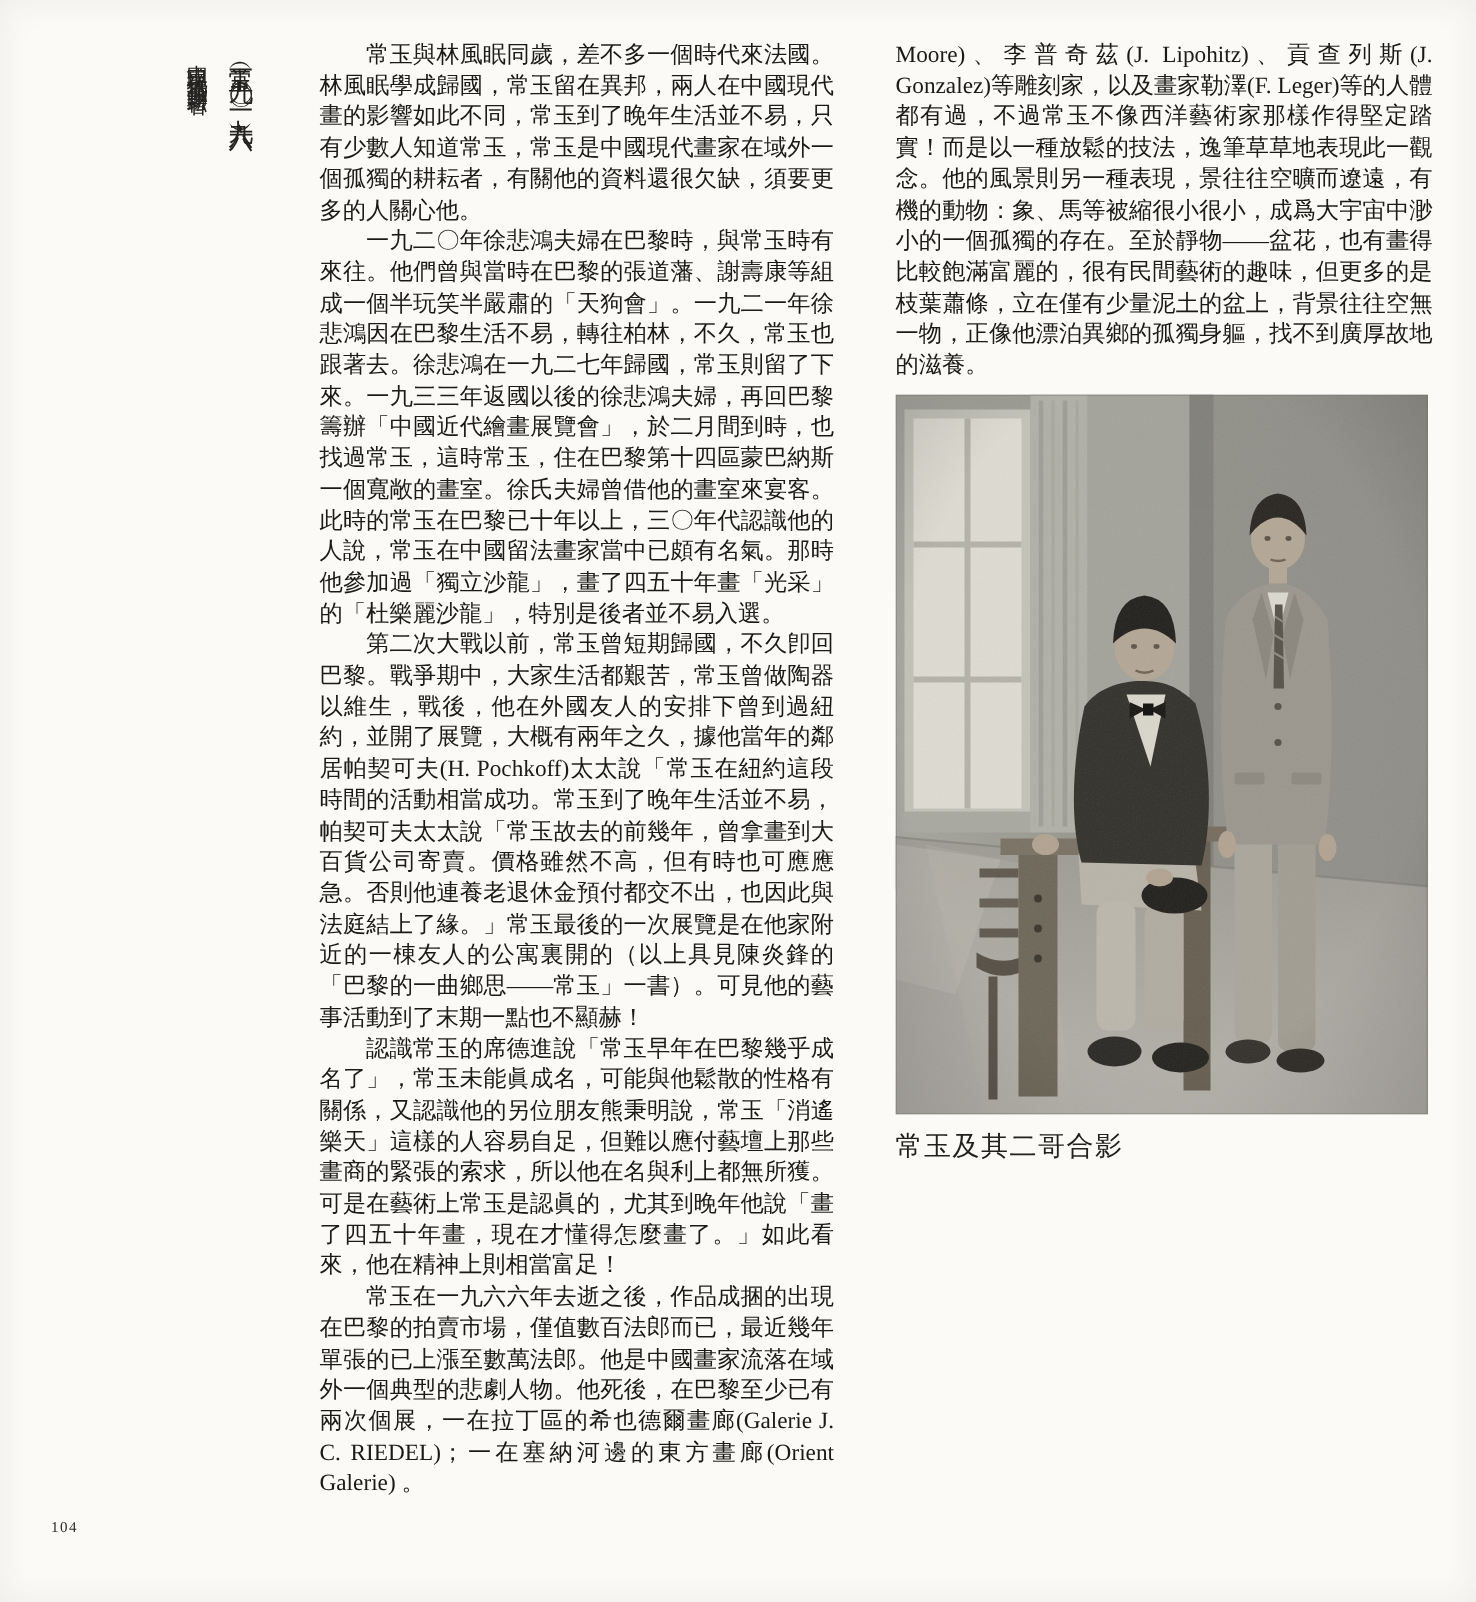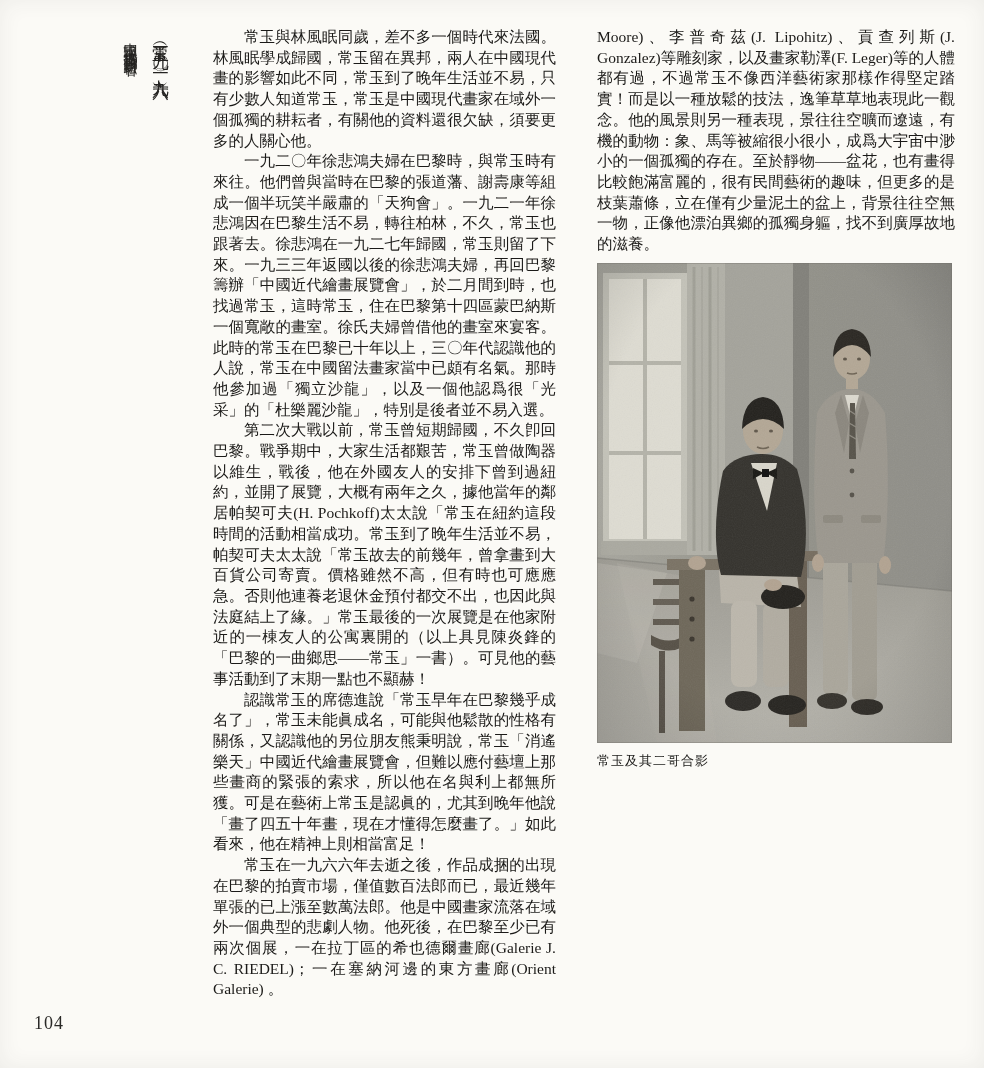--- a/index.html
+++ b/index.html
@@ -56,47 +56,47 @@
   
   .photo-fig {
     position: absolute;
     left: 597px; top: 263px;
     width: 355px;
     margin: 0;
   }
   .photo-fig svg { display: block; }
   .photo-caption {
     margin-top: 9px;
-    font-size: 13px;
+    font-size: 18px;
     letter-spacing: 1px;
     color: #21201e;
   }
   .page-number {
     position: absolute;
     left: 34px; top: 1013px;
-    font-size: 18px;
+    font-size: 10px;
     letter-spacing: 1px;
     color: #2a2927;
   }
 </style>
 </head>
 <body>
 
 <div class="page">
 
   <div class="vtitle">
     <span class="vt1">常玉（一九〇〇～一九六六）</span>
     <span class="vt2">中國現代畫孤獨的耕耘者</span>
   </div>
 
   <div class="col col-left">
     <p>常玉與林風眠同歲，差不多一個時代來法國。林風眠學成歸國，常玉留在異邦，兩人在中國現代畫的影響如此不同，常玉到了晚年生活並不易，只有少數人知道常玉，常玉是中國現代畫家在域外一個孤獨的耕耘者，有關他的資料還很欠缺，須要更多的人關心他。</p>
-    <p>一九二〇年徐悲鴻夫婦在巴黎時，與常玉時有來往。他們曾與當時在巴黎的張道藩、謝壽康等組成一個半玩笑半嚴肅的「天狗會」。一九二一年徐悲鴻因在巴黎生活不易，轉往柏林，不久，常玉也跟著去。徐悲鴻在一九二七年歸國，常玉則留了下來。一九三三年返國以後的徐悲鴻夫婦，再回巴黎籌辦「中國近代繪畫展覽會」，於二月間到時，也找過常玉，這時常玉，住在巴黎第十四區蒙巴納斯一個寬敞的畫室。徐氏夫婦曾借他的畫室來宴客。此時的常玉在巴黎已十年以上，三〇年代認識他的人說，常玉在中國留法畫家當中已頗有名氣。那時他參加過「獨立沙龍」，以及一個他認爲很「光采」的「杜樂麗沙龍」，特別是後者並不易入選。</p>
+    <p>一九二〇年徐悲鴻夫婦在巴黎時，與常玉時有來往。他們曾與當時在巴黎的張道藩、謝壽康等組成一個半玩笑半嚴肅的「天狗會」。一九二一年徐悲鴻因在巴黎生活不易，轉往柏林，不久，常玉也跟著去。徐悲鴻在一九二七年歸國，常玉則留了下來。一九三三年返國以後的徐悲鴻夫婦，再回巴黎籌辦「中國近代繪畫展覽會」，於二月間到時，也找過常玉，這時常玉，住在巴黎第十四區蒙巴納斯一個寬敞的畫室。徐氏夫婦曾借他的畫室來宴客。此時的常玉在巴黎已十年以上，三〇年代認識他的人說，常玉在中國留法畫家當中已頗有名氣。那時他參加過「獨立沙龍」，畫了四五十年畫「光采」的「杜樂麗沙龍」，特別是後者並不易入選。</p>
     <p>第二次大戰以前，常玉曾短期歸國，不久卽回巴黎。戰爭期中，大家生活都艱苦，常玉曾做陶器以維生，戰後，他在外國友人的安排下曾到過紐約，並開了展覽，大概有兩年之久，據他當年的鄰居帕契可夫(H. Pochkoff)太太說「常玉在紐約這段時間的活動相當成功。常玉到了晚年生活並不易，帕契可夫太太說「常玉故去的前幾年，曾拿畫到大百貨公司寄賣。價格雖然不高，但有時也可應應急。否則他連養老退休金預付都交不出，也因此與法庭結上了緣。」常玉最後的一次展覽是在他家附近的一棟友人的公寓裏開的（以上具見陳炎鋒的「巴黎的一曲鄉思——常玉」一書）。可見他的藝事活動到了末期一點也不顯赫！</p>
-    <p>認識常玉的席德進說「常玉早年在巴黎幾乎成名了」，常玉未能眞成名，可能與他鬆散的性格有關係，又認識他的另位朋友熊秉明說，常玉「消遙樂天」中國近代繪畫展覽會，但難以應付藝壇上那些畫商的緊張的索求，所以他在名與利上都無所獲。可是在藝術上常玉是認眞的，尤其到晚年他說「畫了四五十年畫，現在才懂得怎麼畫了。」如此看來，他在精神上則相當富足！</p>
+    <p>認識常玉的席德進說「常玉早年在巴黎幾乎成名了」，常玉未能眞成名，可能與他鬆散的性格有關係，又認識他的另位朋友熊秉明說，常玉「消遙樂天」這樣的人容易自足，但難以應付藝壇上那些畫商的緊張的索求，所以他在名與利上都無所獲。可是在藝術上常玉是認眞的，尤其到晚年他說「畫了四五十年畫，現在才懂得怎麼畫了。」如此看來，他在精神上則相當富足！</p>
     <p>常玉在一九六六年去逝之後，作品成捆的出現在巴黎的拍賣市場，僅值數百法郎而已，最近幾年單張的已上漲至數萬法郎。他是中國畫家流落在域外一個典型的悲劇人物。他死後，在巴黎至少已有兩次個展，一在拉丁區的希也德爾畫廊(Galerie J. C. RIEDEL)；一在塞納河邊的東方畫廊(Orient Galerie) 。</p>
 
   </div>
 
   <div class="col col-right">
     <p class="no-indent">Moore)、李普奇茲(J. Lipohitz)、貢查列斯(J. Gonzalez)等雕刻家，以及畫家勒澤(F. Leger)等的人體都有過，不過常玉不像西洋藝術家那樣作得堅定踏實！而是以一種放鬆的技法，逸筆草草地表現此一觀念。他的風景則另一種表現，景往往空曠而遼遠，有機的動物：象、馬等被縮很小很小，成爲大宇宙中渺小的一個孤獨的存在。至於靜物——盆花，也有畫得比較飽滿富麗的，很有民間藝術的趣味，但更多的是枝葉蕭條，立在僅有少量泥土的盆上，背景往往空無一物，正像他漂泊異鄉的孤獨身軀，找不到廣厚故地的滋養。</p>
   </div>
 
   <figure class="photo-fig">
     <svg width="355" height="480" viewBox="0 0 355 480" xmlns="http://www.w3.org/2000/svg">

